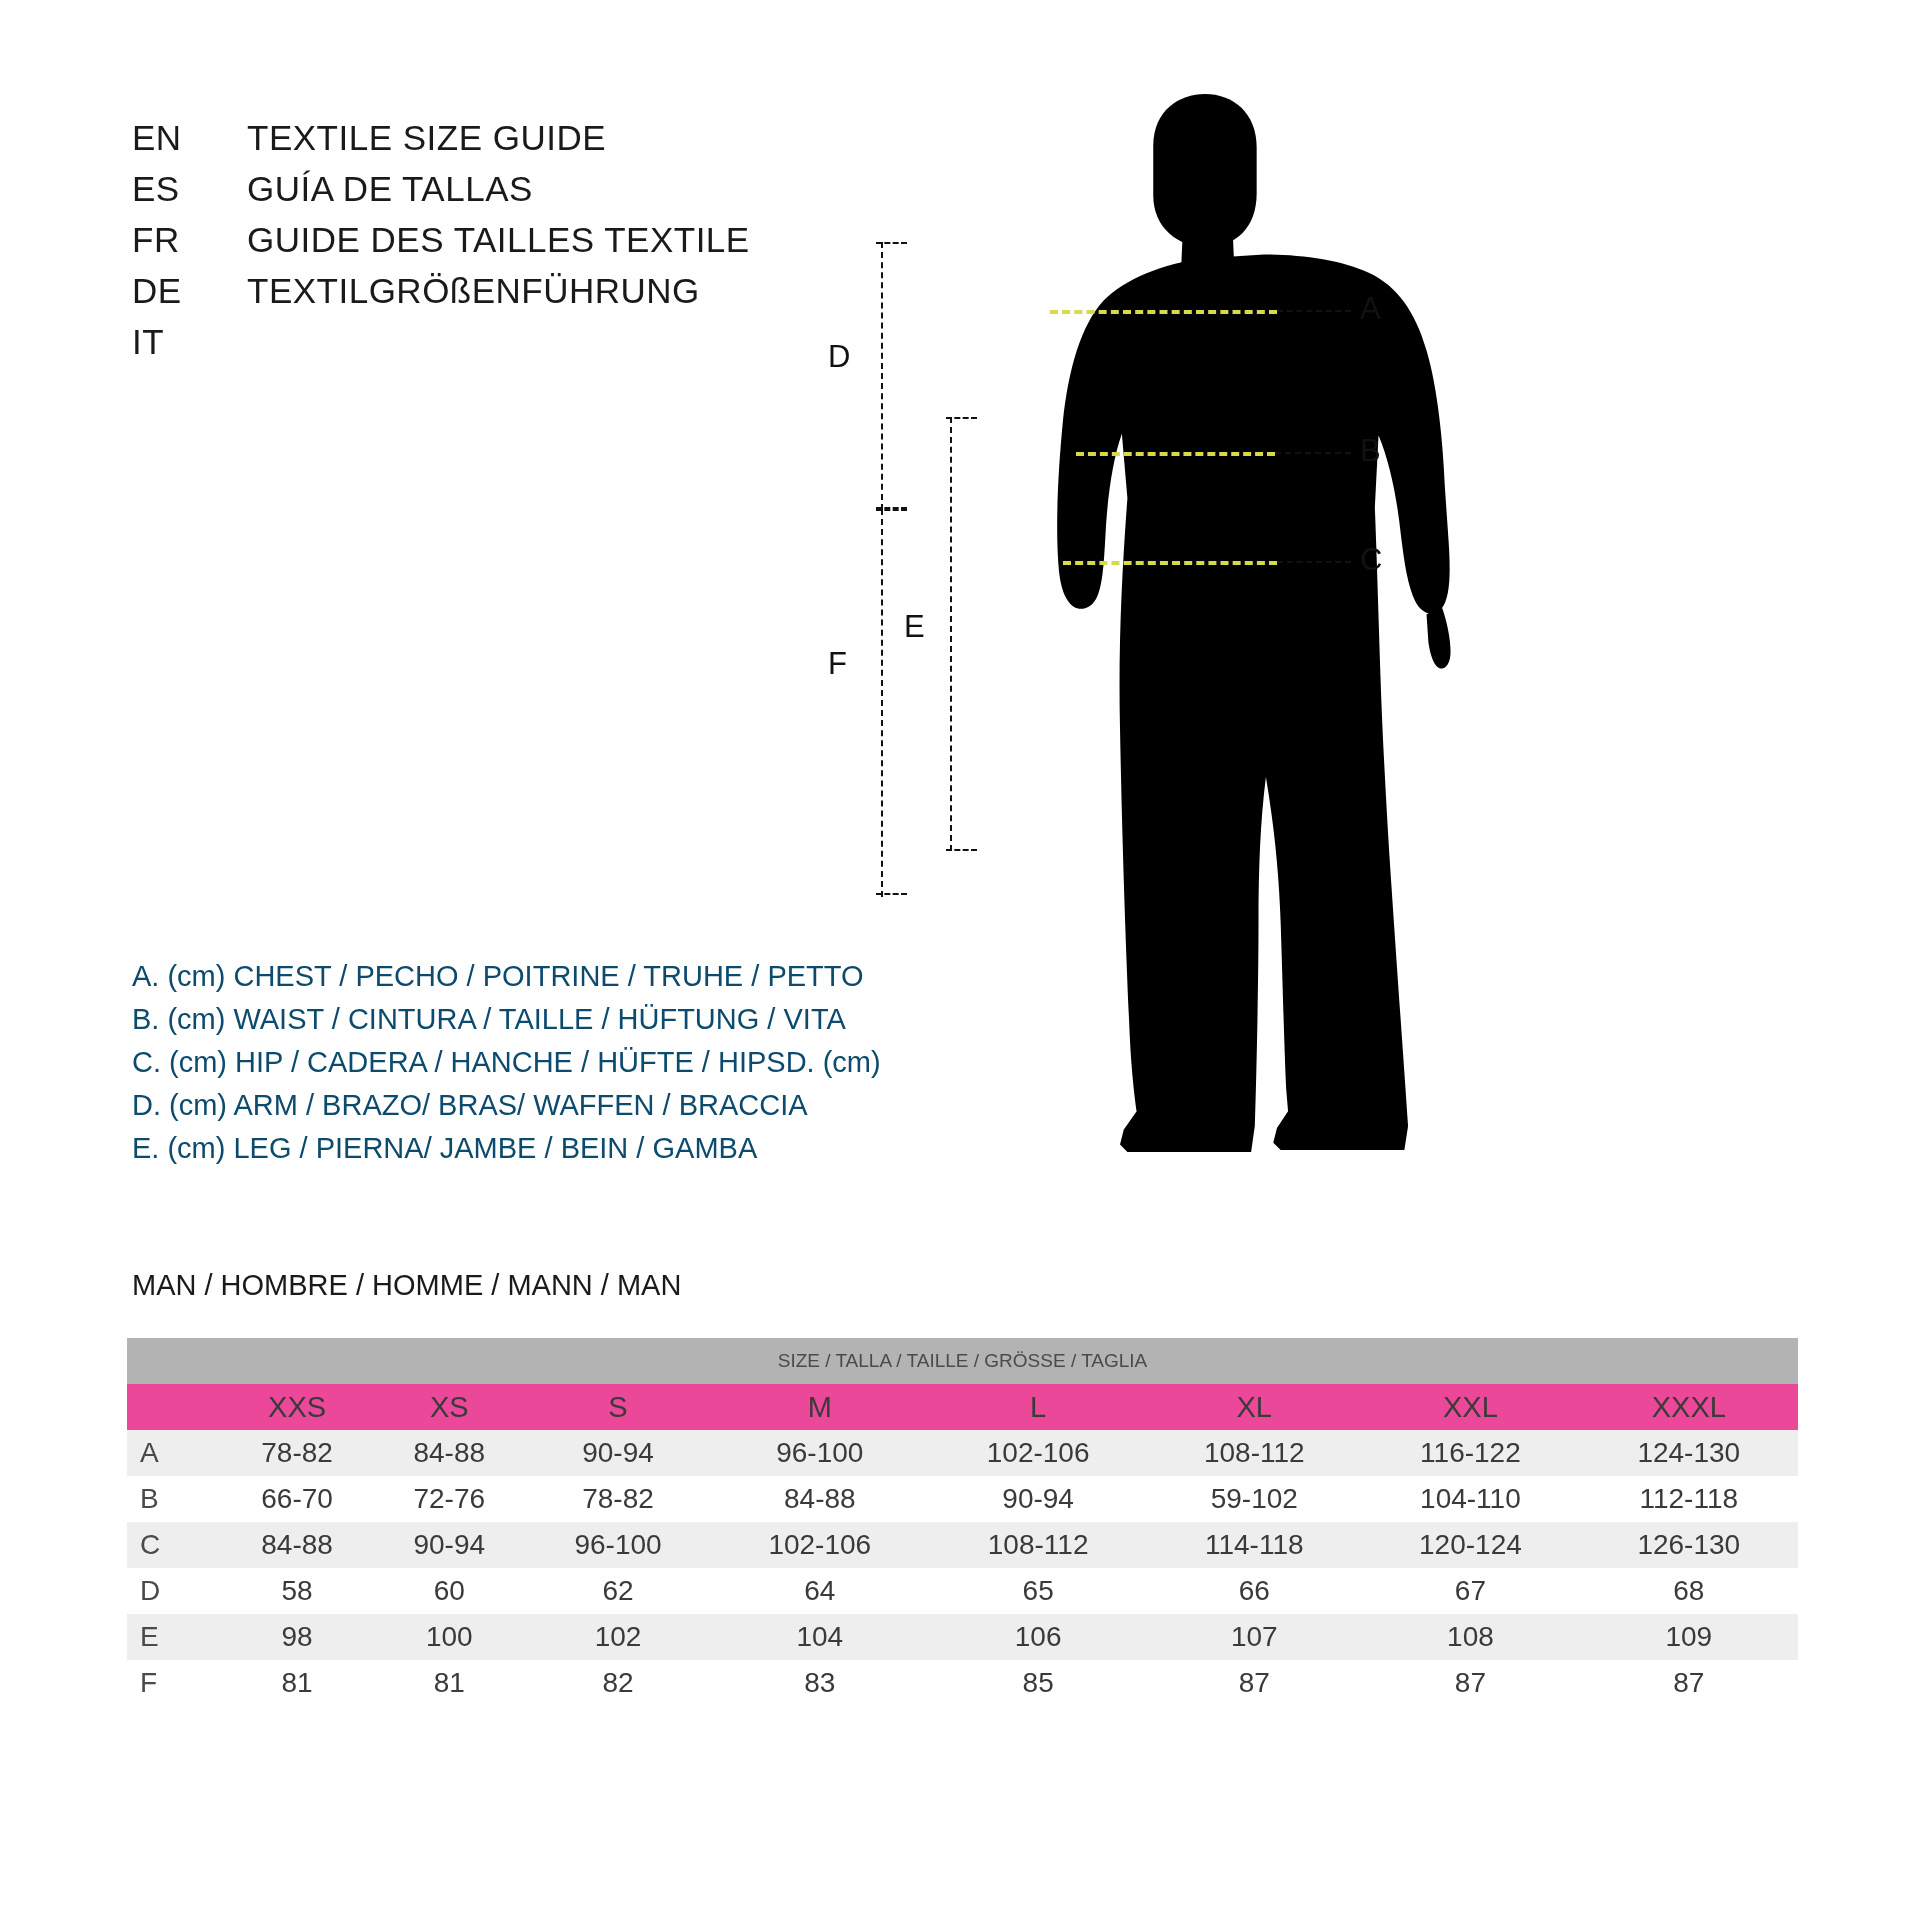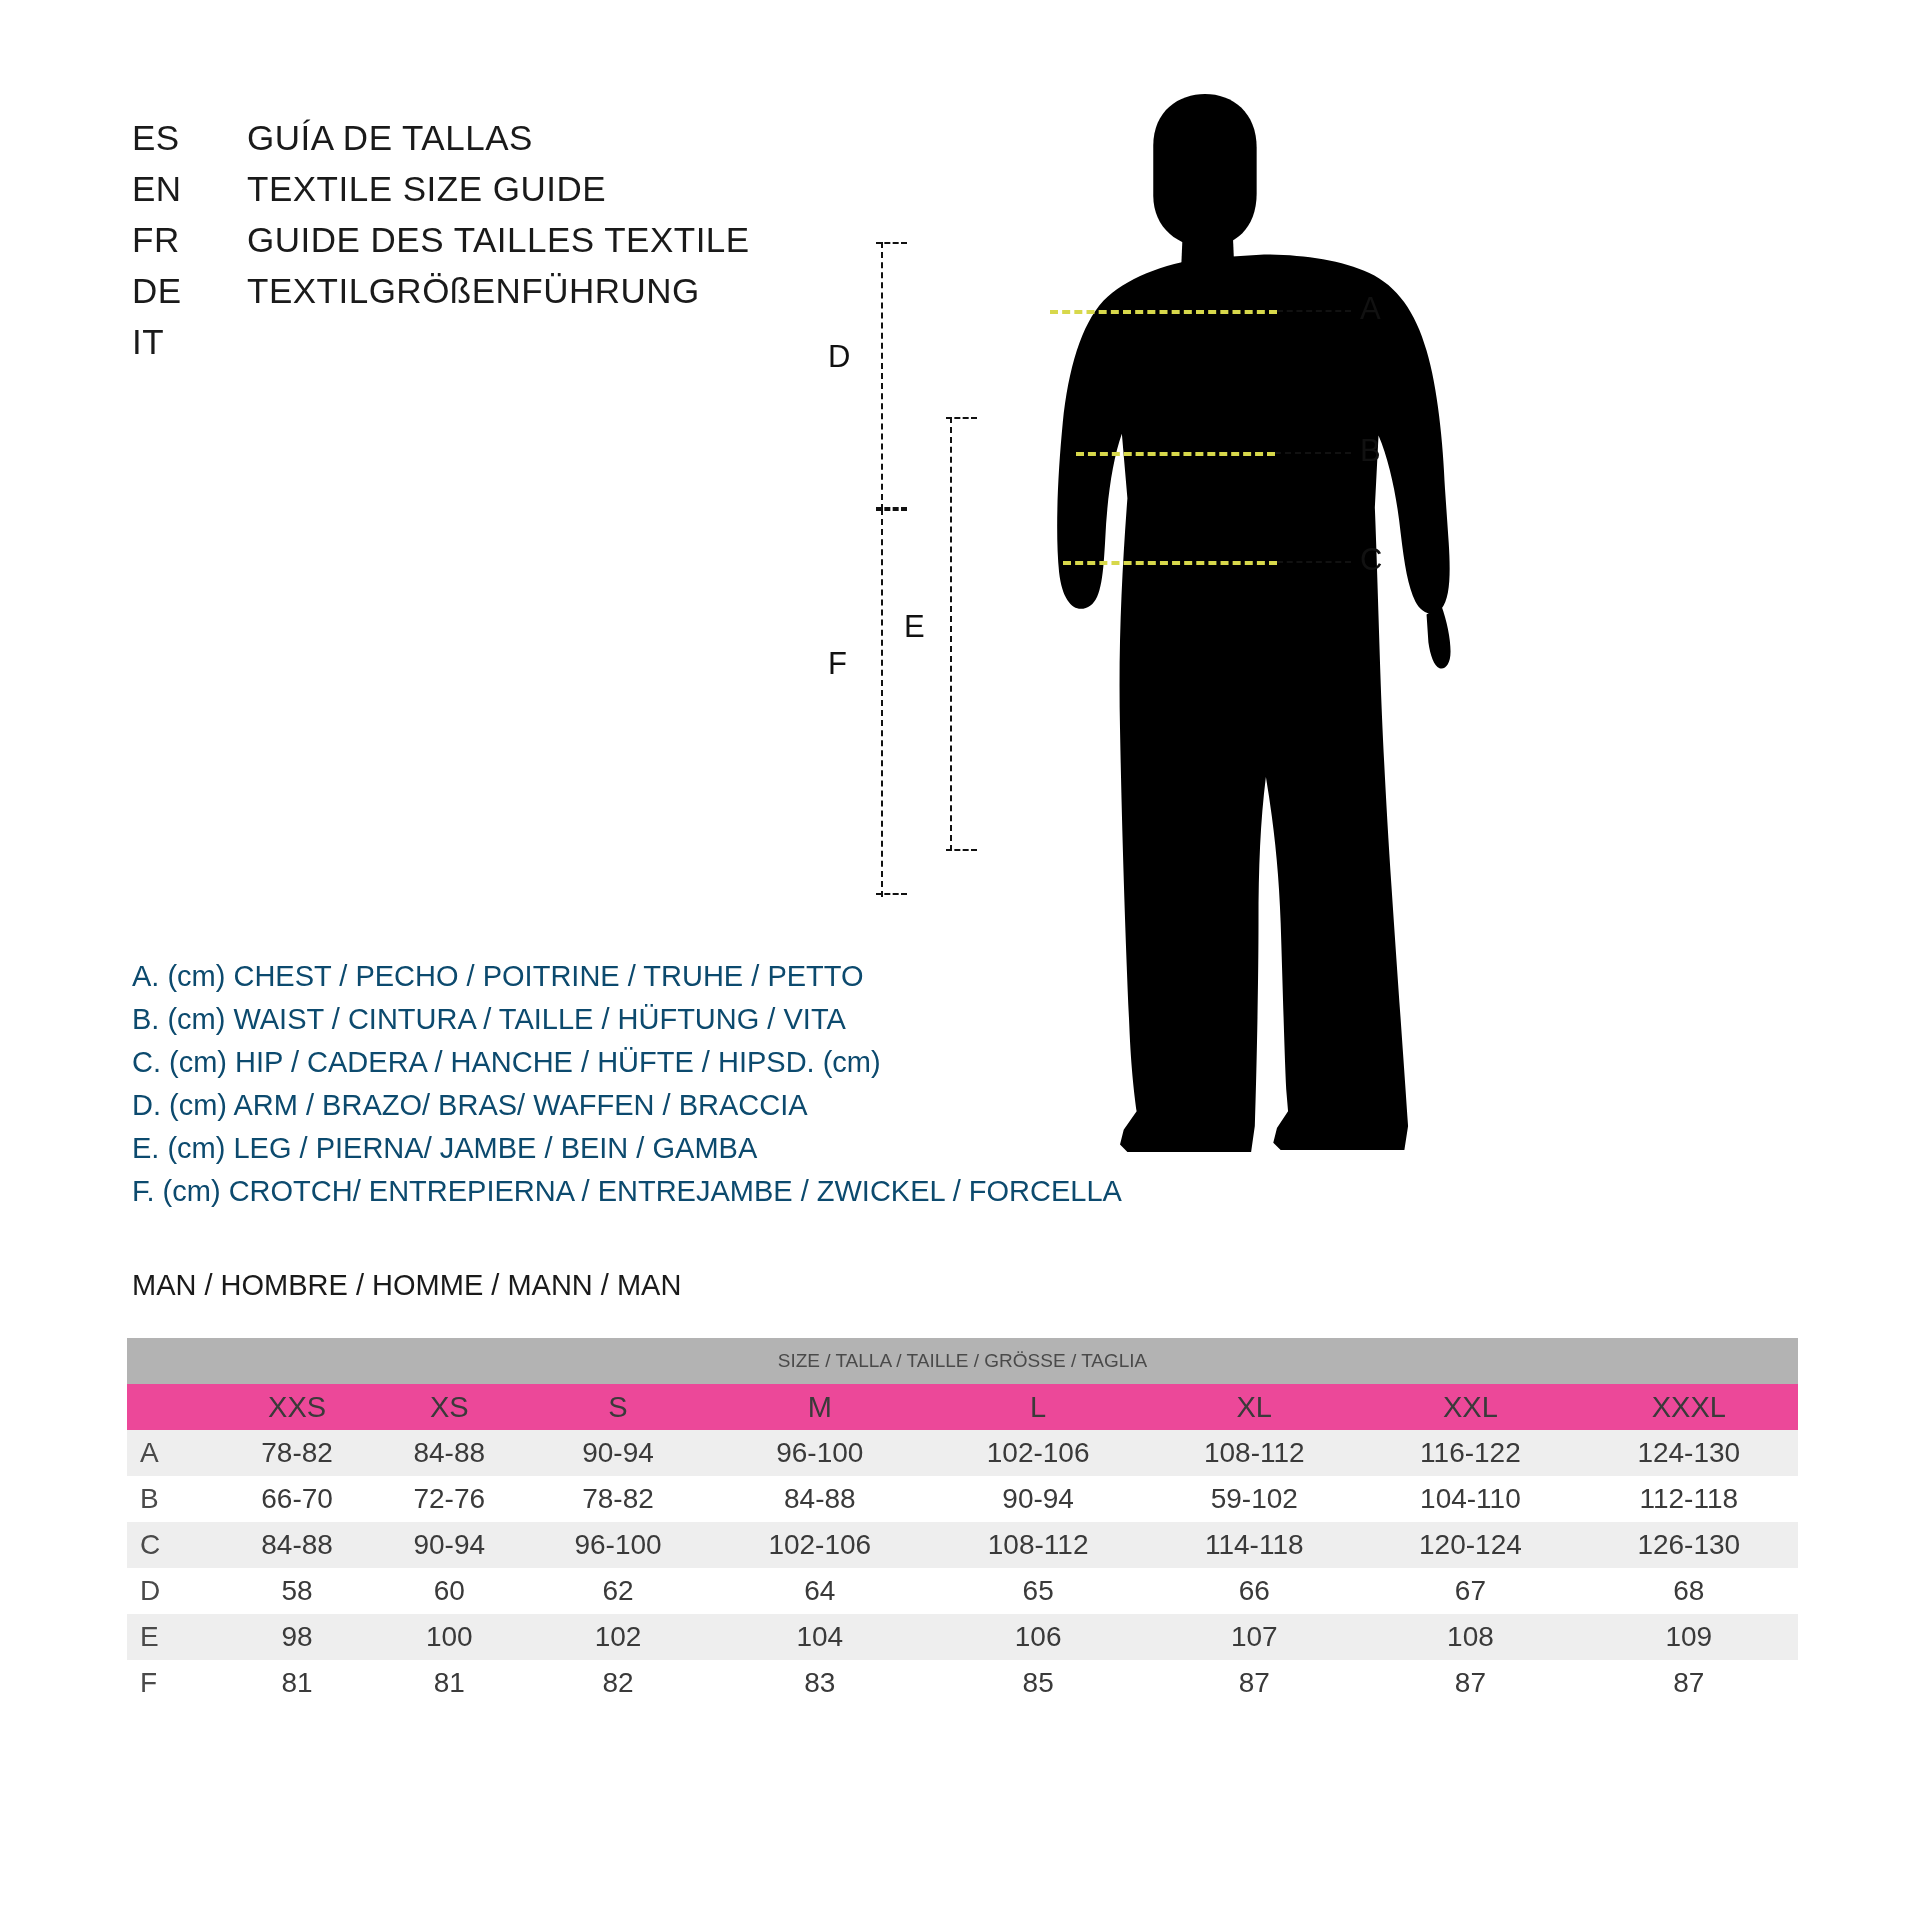--- a/index.html
+++ b/index.html
@@ -138,26 +138,26 @@
     background: #ec4899;
     color: #3a3a3a;
     font-size: 29px;
   }
 </style>
 </head>
 <body>
 
 <div class="title-block">
   <div class="title-row">
+    <span class="title-lang">EN</span>
+    <span class="title-text">TEXTILE SIZE GUIDE</span>
+  </div>
+  <div class="title-row">
     <span class="title-lang">ES</span>
     <span class="title-text">GUÍA DE TALLAS</span>
-  </div>
-  <div class="title-row">
-    <span class="title-lang">EN</span>
-    <span class="title-text">TEXTILE SIZE GUIDE</span>
   </div>
   <div class="title-row">
     <span class="title-lang">FR</span>
     <span class="title-text">GUIDE DES TAILLES TEXTILE</span>
   </div>
   <div class="title-row">
     <span class="title-lang">DE</span>
     <span class="title-text">TEXTILGRÖßENFÜHRUNG</span>
   </div>
   <div class="title-row">
@@ -238,21 +238,20 @@
   <div class="tick" style="left:-148px; top:801px;"></div>
   <div class="measure-letter" style="left:-196px; top:554px;">F</div>
 </div>
 
 <div class="legend-block">
   <div class="legend-row">A. (cm) CHEST / PECHO / POITRINE / TRUHE / PETTO</div>
   <div class="legend-row">B. (cm) WAIST / CINTURA / TAILLE / HÜFTUNG / VITA</div>
   <div class="legend-row">C. (cm) HIP / CADERA / HANCHE / HÜFTE / HIPSD. (cm)</div>
   <div class="legend-row">D. (cm) ARM / BRAZO/ BRAS/ WAFFEN / BRACCIA</div>
   <div class="legend-row">E. (cm) LEG / PIERNA/ JAMBE / BEIN / GAMBA</div>
-  <div class="legend-row">F. (cm) CROTCH/ ENTREPIERNA / ENTREJAMBE / ZWICKEL / FORCELLA</div>
 </div>
 <div class="legend-note">MAN / HOMBRE / HOMME / MANN / MAN</div>
 
 <div class="table-wrap">
   <table class="size-table">
     <tbody>
       <tr class="hdr-band">
         <td colspan="9">SIZE / TALLA / TAILLE / GRÖSSE / TAGLIA</td>
       </tr>
       <tr class="size-head">

